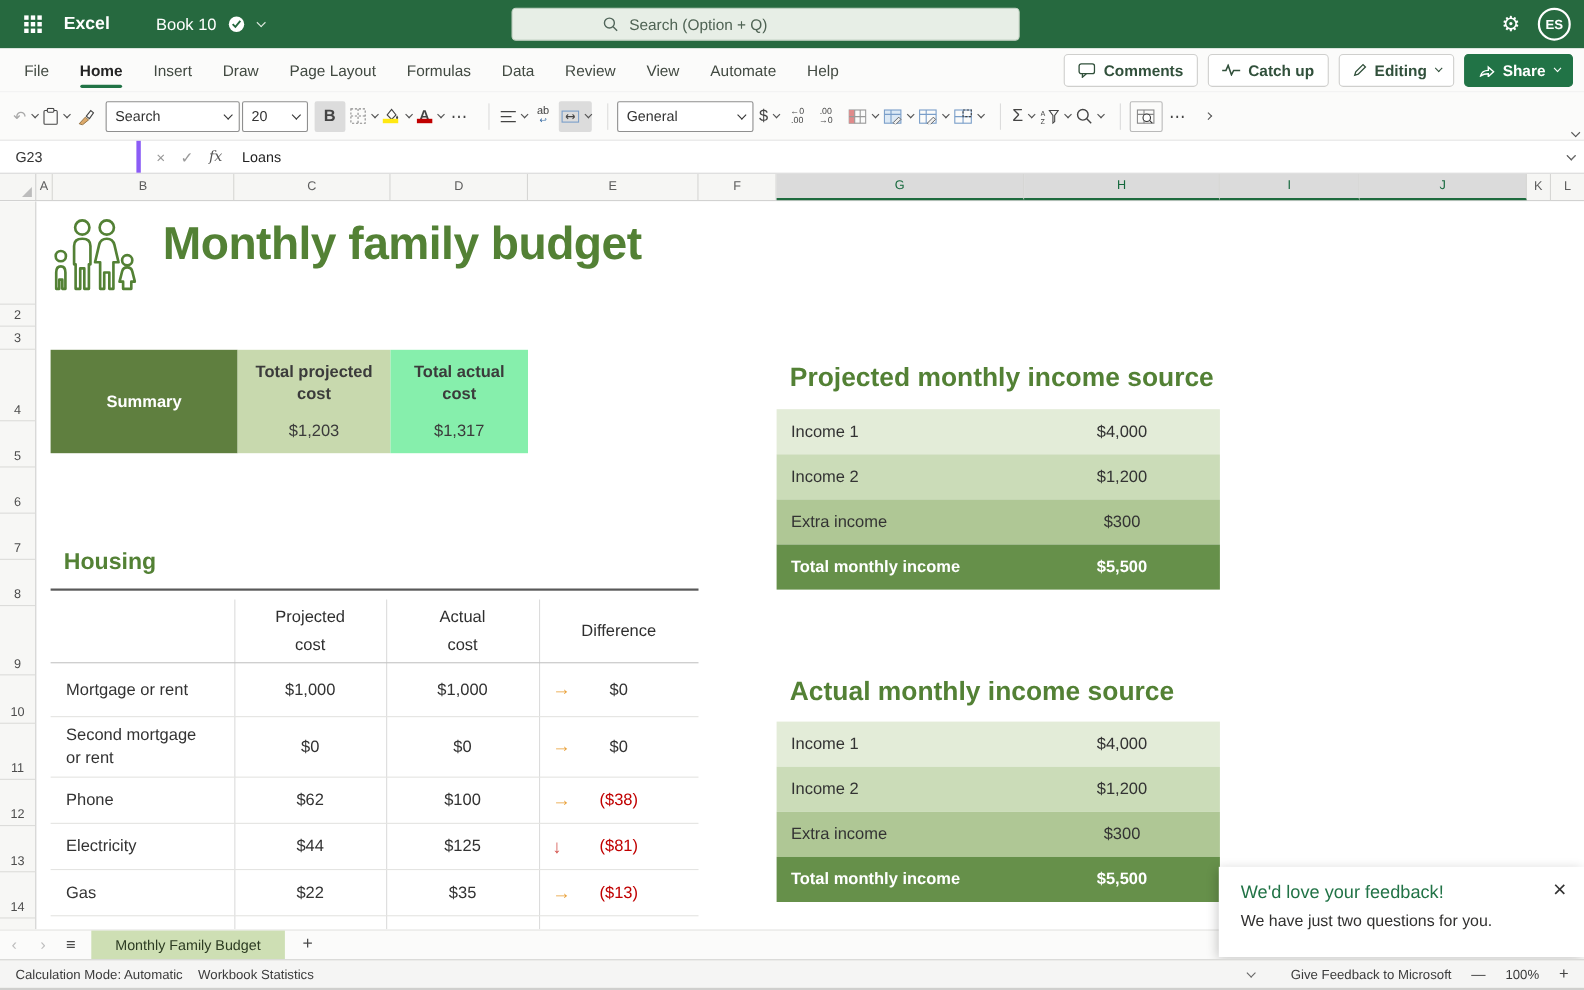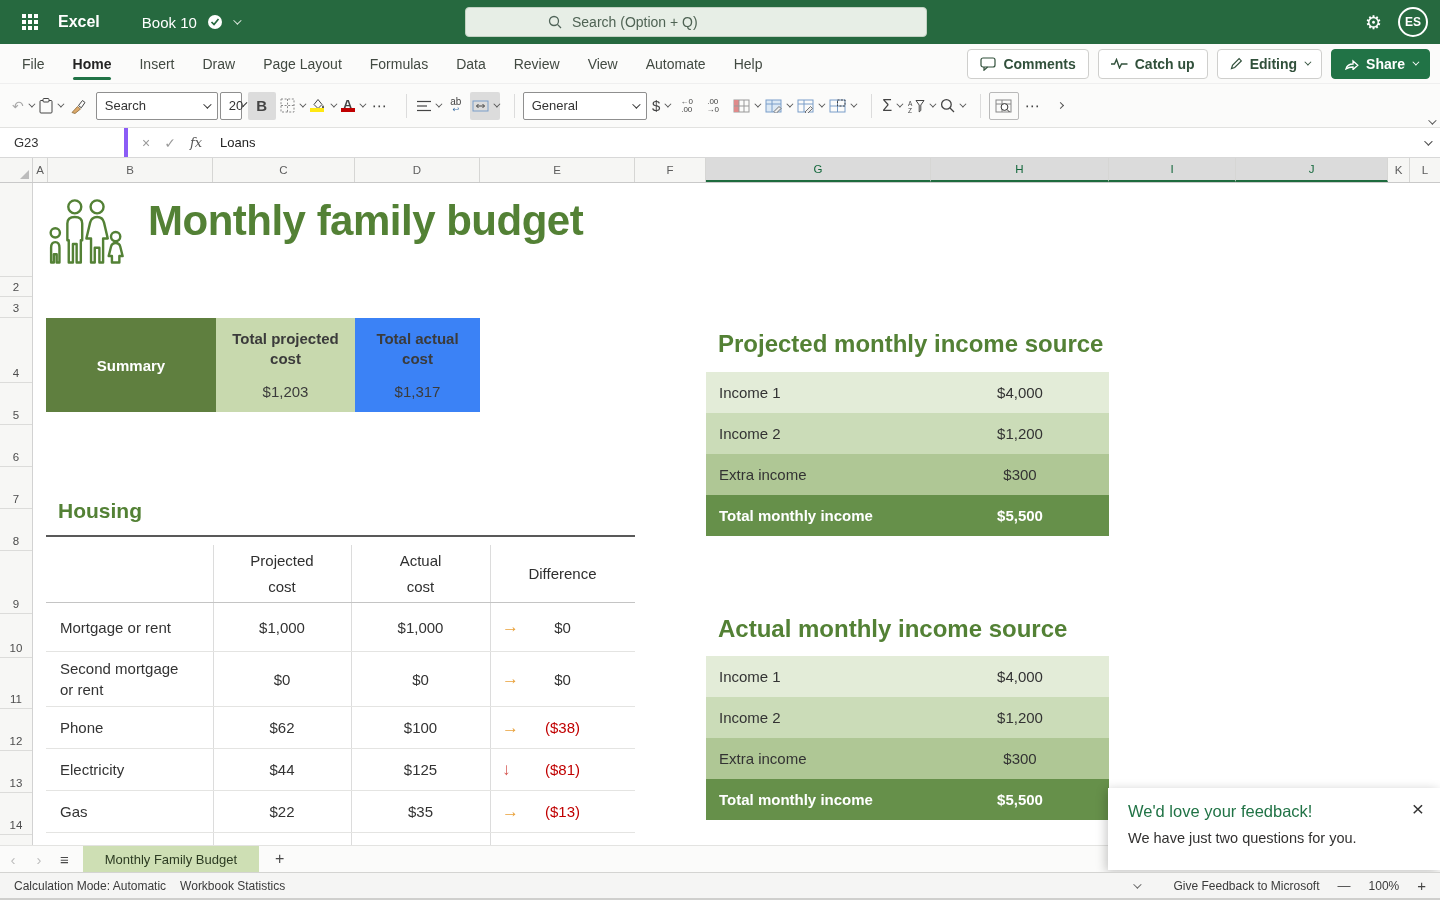--- a/index.html
+++ b/index.html
@@ -225,21 +225,21 @@
           <path d="M2 14.5 L7.5 8.5 L10.5 11 L5 15.5 Z" fill="#dca96a" stroke="#8a6a3a" stroke-width="0.8"></path>
           <path d="M8.5 7.5 L12.5 2.5 L15 4.5 L11.3 9.8 Z" fill="none" stroke="#444"></path>
         </svg>
     </span>
   </div>
   <div class="tgroup">
     <span class="selbox" style="width:122px">
       <span>Search</span>
         <span class="chev"></span>
       </span>
-    <span class="selbox" style="width:22px">
+    <span class="selbox" style="width:60px">
       <span>20</span>
         <span class="chev"></span>
       </span>
   </div>
   <div class="tgroup">
     <span class="tbtn pressed" style="width:28px;font-weight:700;font-size:15px">B</span>
     <span class="tbtn">
       <svg width="15" height="15">
           <rect x="1" y="1" width="13" height="13" fill="none" stroke="#8a8a8a" stroke-dasharray="2 1.6"></rect>
           <line x1="7.5" y1="1" x2="7.5" y2="14" stroke="#8a8a8a" stroke-dasharray="2 1.6"></line>
@@ -455,21 +455,21 @@
     </svg>
   </div>
   <div class="sheet-title">Monthly family budget</div>
 
   <div class="summary">
     <div class="sumlabel">Summary</div>
     <div class="sumcol" style="width:139px;background:#C8D9AE">
       <span class="hdr">Total projected cost</span>
       <span class="val">$1,203</span>
     </div>
-    <div class="sumcol" style="width:125px;background:#3b82f6">
+    <div class="sumcol" style="width:125px;background:#86efac">
       <span class="hdr">Total actual cost</span>
       <span class="val">$1,317</span>
     </div>
   </div>
 
   <div class="sec-heading" style="left:718px;top:147px">Projected monthly income source</div>
   <div class="inctable" style="top:189px">
     <div class="irow r0">
       <span class="il">Income 1</span>
       <span class="iv">$4,000</span>

